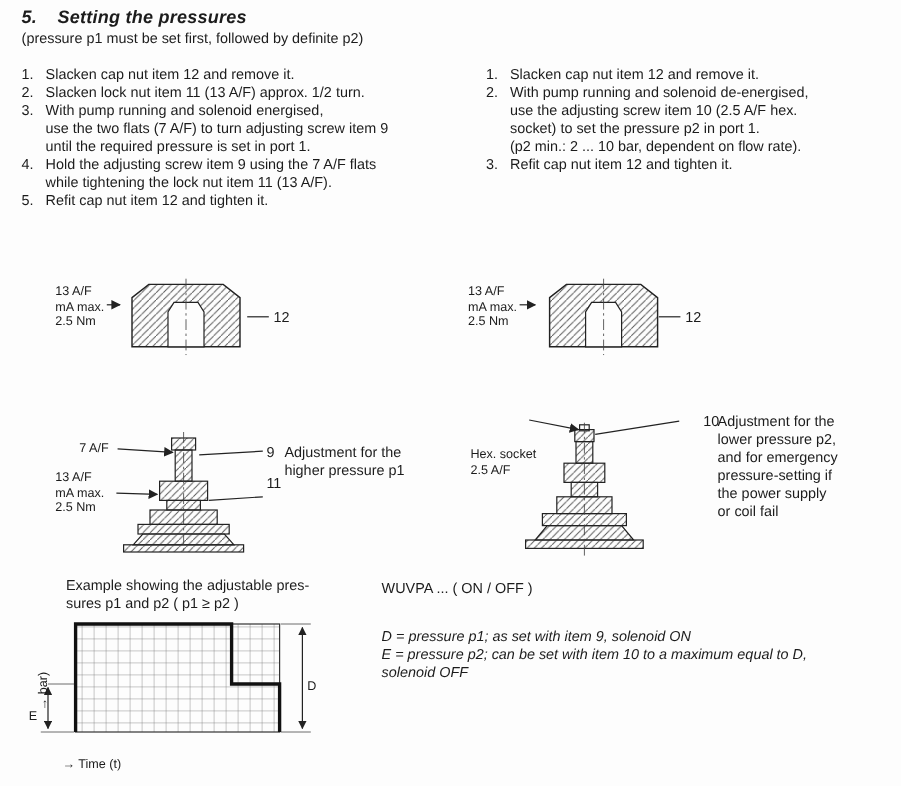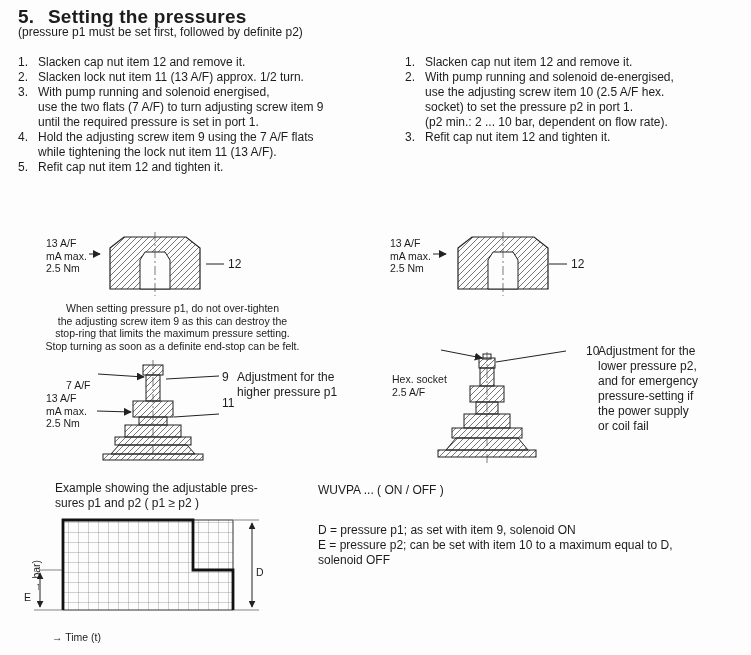--- a/index.html
+++ b/index.html
@@ -3,21 +3,21 @@
 <meta charset="utf-8">
 <style>
   html,body{margin:0;padding:0;background:#e8e8e8;}
   .page{
     position:relative;width:751px;height:655px;background:#fdfdfd;
     font-family:"Liberation Sans","DejaVu Sans",sans-serif;color:#1c1c1c;
     overflow:hidden;margin:0 auto;
   }
   .abs{position:absolute;}
   .ml{white-space:pre-line;}
-  .h1{font-size:19px;font-weight:bold;letter-spacing:.2px;}
+  .h1{font-size:15px;font-weight:bold;letter-spacing:.2px;font-style:italic;}
   .h1 .num{display:inline-block;width:30px;}
   .body-text{font-size:12px;line-height:15px;}
   .small{font-size:10.5px;line-height:12.5px;}
   .steps{margin-top:3px;}
   .step{display:flex;}
   .step .num{flex:0 0 20px;}
   .step .stext{flex:1;}
   .item-no{font-size:12px;}
   .center{text-align:center;}
   .rot{transform:rotate(-90deg);transform-origin:0 0;}
@@ -105,26 +105,22 @@
       <pattern id="hB" patternUnits="userSpaceOnUse" width="6" height="6">
           <path d="M-1,7 L7,-1" stroke="#555" stroke-width="0.8" fill="none"></path>
         </pattern>
     </defs>
     <polygon points="10,16 24,5 86,5 100,16 100,57 10,57" fill="url(#hB)" stroke="#222" stroke-width="1.2"></polygon>
     <polygon points="40,57 40,28 45,20 65,20 70,28 70,57" fill="#fdfdfd" stroke="#222" stroke-width="1"></polygon>
     <line x1="55" y1="0" x2="55" y2="64" stroke="#444" stroke-width="0.7" stroke-dasharray="9 3 2 3"></line>
   </svg>
   <div class="abs item-no" style="left:571px;top:257px;">12</div>
 
-  <div class="abs small ml center" style="left:5px;top:302px;width:335px;">When setting pressure p1, do not over-tighten
-the adjusting screw item 9 as this can destroy the
-stop-ring that limits the maximum pressure setting.
-Stop turning as soon as a definite end-stop can be felt.</div>
-
-  <div class="abs small" style="left:66px;top:379px;">7 A/F</div>
+
+  <div class="abs small" style="left:66px;top:368px;">7 A/F</div>
   <svg class="abs" style="left:95px;top:360px;" width="115" height="102" viewBox="0 0 115 102">
     <defs>
       <pattern id="hC" patternUnits="userSpaceOnUse" width="6" height="6">
           <path d="M-1,7 L7,-1" stroke="#555" stroke-width="0.8" fill="none"></path>
         </pattern>
     </defs>
     <rect x="48" y="5" width="20" height="10" fill="url(#hC)" stroke="#222"></rect>
     <rect x="51" y="15" width="14" height="26" fill="url(#hC)" stroke="#222"></rect>
     <rect x="38" y="41" width="40" height="16" fill="url(#hC)" stroke="#222"></rect>
     <rect x="44" y="57" width="28" height="8" fill="url(#hC)" stroke="#222"></rect>
@@ -191,21 +187,21 @@
     <line x1="224" y1="11" x2="224" y2="95" stroke="#222" stroke-width="1" marker-start="url(#ga)" marker-end="url(#ga)"></line>
     <line x1="12" y1="61" x2="12" y2="95" stroke="#222" stroke-width="1" marker-start="url(#ga)" marker-end="url(#ga)"></line>
   </svg>
   <div class="abs small rot" style="left:30px;top:592px;">→ bar)</div>
   <div class="abs small" style="left:24px;top:591px;">E</div>
   <div class="abs small" style="left:256px;top:566px;">D</div>
   <div class="abs small" style="left:52px;top:631px;">→ Time (t)</div>
 
   <div class="abs body-text" style="left:318px;top:483px;width:425px;">
     <div>WUVPA ...   ( ON / OFF )</div>
-    <div class="ml" style="margin-top:25px;">D = pressure p1; as set with item 9, solenoid ON
+    <div class="ml" style="margin-top:25px;font-style:italic;">D = pressure p1; as set with item 9, solenoid ON
 E = pressure p2; can be set with item 10 to a maximum equal to D,
 solenoid OFF</div>
   </div>
 
   <svg class="abs overlay" style="left:0;top:0;" width="751" height="655" viewBox="0 0 751 655">
     <defs>
       <marker id="la" viewBox="0 0 10 10" refX="9" refY="5" markerWidth="8" markerHeight="8" orient="auto">
           <path d="M0,0 L10,5 L0,10 Z" fill="#222"></path>
         </marker>
     </defs>

